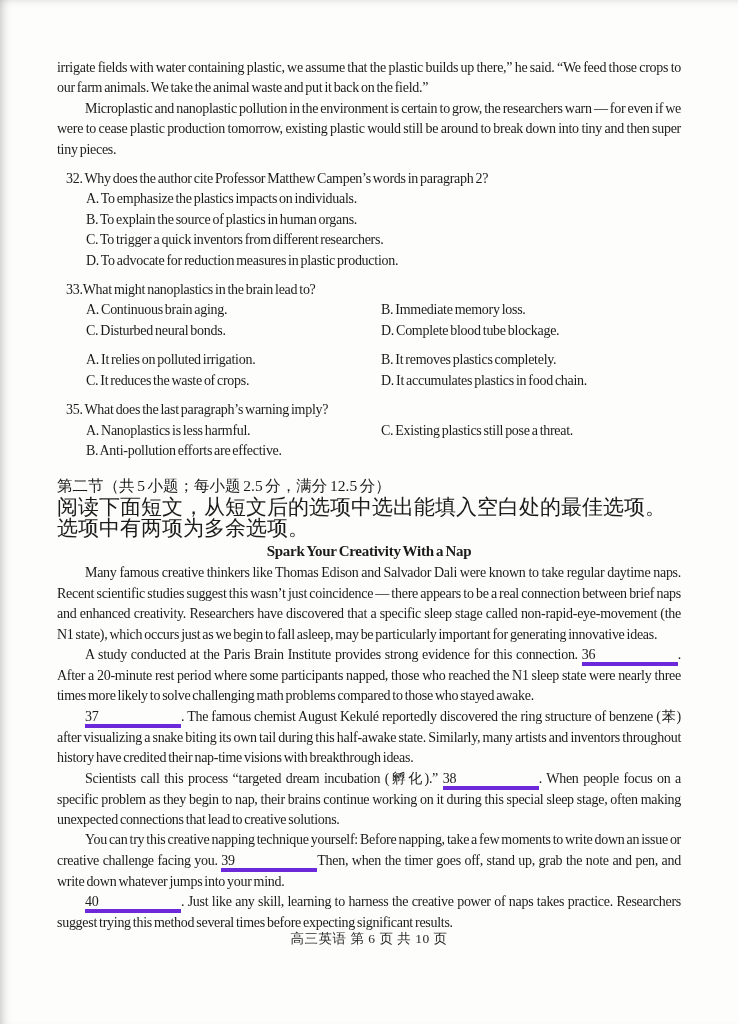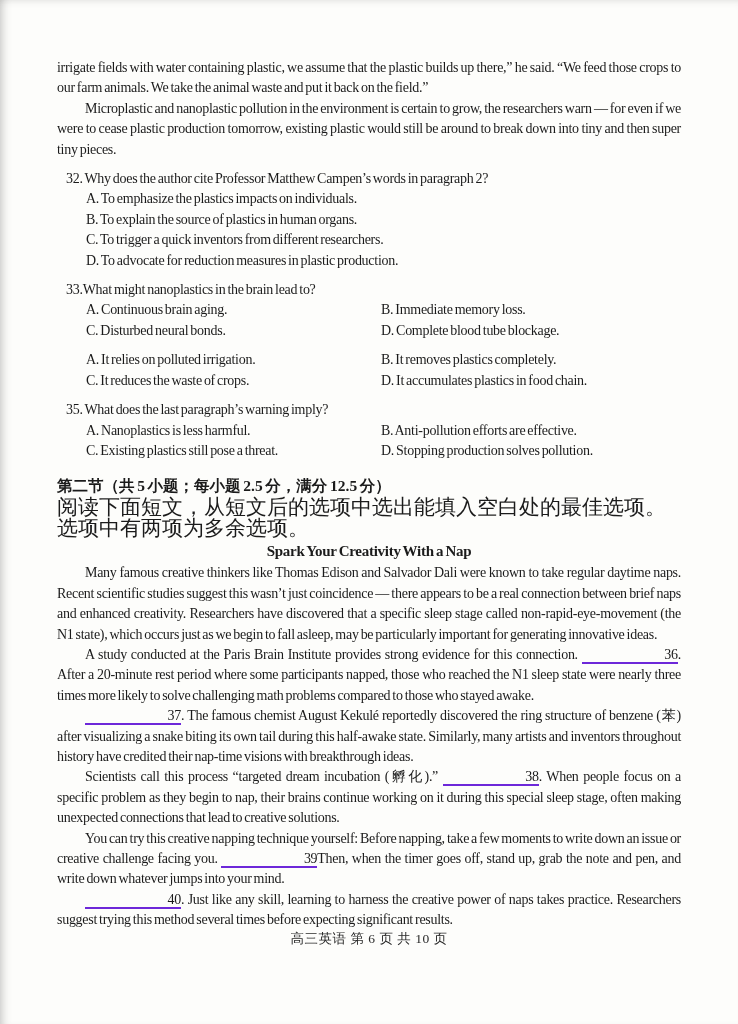--- a/index.html
+++ b/index.html
@@ -36,43 +36,43 @@
   .indent { text-indent: 28px; }
   .question { margin: 9px; }
   .q-line { text-align: left; }
   .opts-col .opt { padding-left: 20px; }
   .opts-grid {
     display: grid;
     grid-template-columns: 295px 1fr;
     padding-left: 20px;
   }
   .section-heading {
-    font-weight: bold;
+    font-weight: normal;
     font-size: 15.5px;
     margin-top: 14px;
     line-height: 22px;
     letter-spacing: 0;
   }
   .section-instructions {
     font-size: 21px;
     line-height: 21px;
     letter-spacing: 0;
   }
   .passage-title {
     text-align: center;
     font-weight: bold;
     font-size: 15px;
     line-height: 21px;
     margin: 2px 0 1px 0;
   }
   .blank {
     display: inline-block;
     min-width: 96px;
-    text-align: right;
-    border-bottom: 2px solid #6d28d9;
+    text-align: left;
+    border-bottom: 4px solid #6d28d9;
     line-height: 15px;
     text-indent: 0;
   }
   .footer {
     position: absolute;
     left: 0;
     right: 0;
     top: 930px;
     text-align: center;
     font-size: 13.5px;
@@ -115,23 +115,22 @@
         <div class="opt">B. It removes plastics completely.</div>
         <div class="opt">C. It reduces the waste of crops.</div>
         <div class="opt">D. It accumulates plastics in food chain.</div>
       </div>
     </div>
 
     <div class="question">
       <div class="q-line">35. What does the last paragraph’s warning imply?</div>
       <div class="opts-grid">
         <div class="opt">A. Nanoplastics is less harmful.</div>
+        <div class="opt">C. Existing plastics still pose a threat.</div>
         <div class="opt">B. Anti-pollution efforts are effective.</div>
-        <div class="opt">C. Existing plastics still pose a threat.</div>
-        <div class="opt">D. Stopping production solves pollution.</div>
       </div>
     </div>
 
     <div class="section-heading">第二节（共 5 小题；每小题 2.5 分，满分 12.5 分）</div>
     <div class="section-instructions">阅读下面短文，从短文后的选项中选出能填入空白处的最佳选项。选项中有两项为多余选项。</div>
     <div class="passage-title">Spark Your Creativity With a Nap</div>
 
     <p class="para indent">Many famous creative thinkers like Thomas Edison and Salvador Dali were known to take regular daytime naps. Recent scientific studies suggest this wasn’t just coincidence — there appears to be a real connection between brief naps and enhanced creativity. Researchers have discovered that a specific sleep stage called non-rapid-eye-movement (the N1 state), which occurs just as we begin to fall asleep, may be particularly important for generating innovative ideas.</p>
     <p class="para indent">A study conducted at the Paris Brain Institute provides strong evidence for this connection. <span class="blank">36</span>. After a 20-minute rest period where some participants napped, those who reached the N1 sleep state were nearly three times more likely to solve challenging math problems compared to those who stayed awake.</p>
     <p class="para indent"><span class="blank">37</span>. The famous chemist August Kekulé reportedly discovered the ring structure of benzene (苯) after visualizing a snake biting its own tail during this half-awake state. Similarly, many artists and inventors throughout history have credited their nap-time visions with breakthrough ideas.</p>

